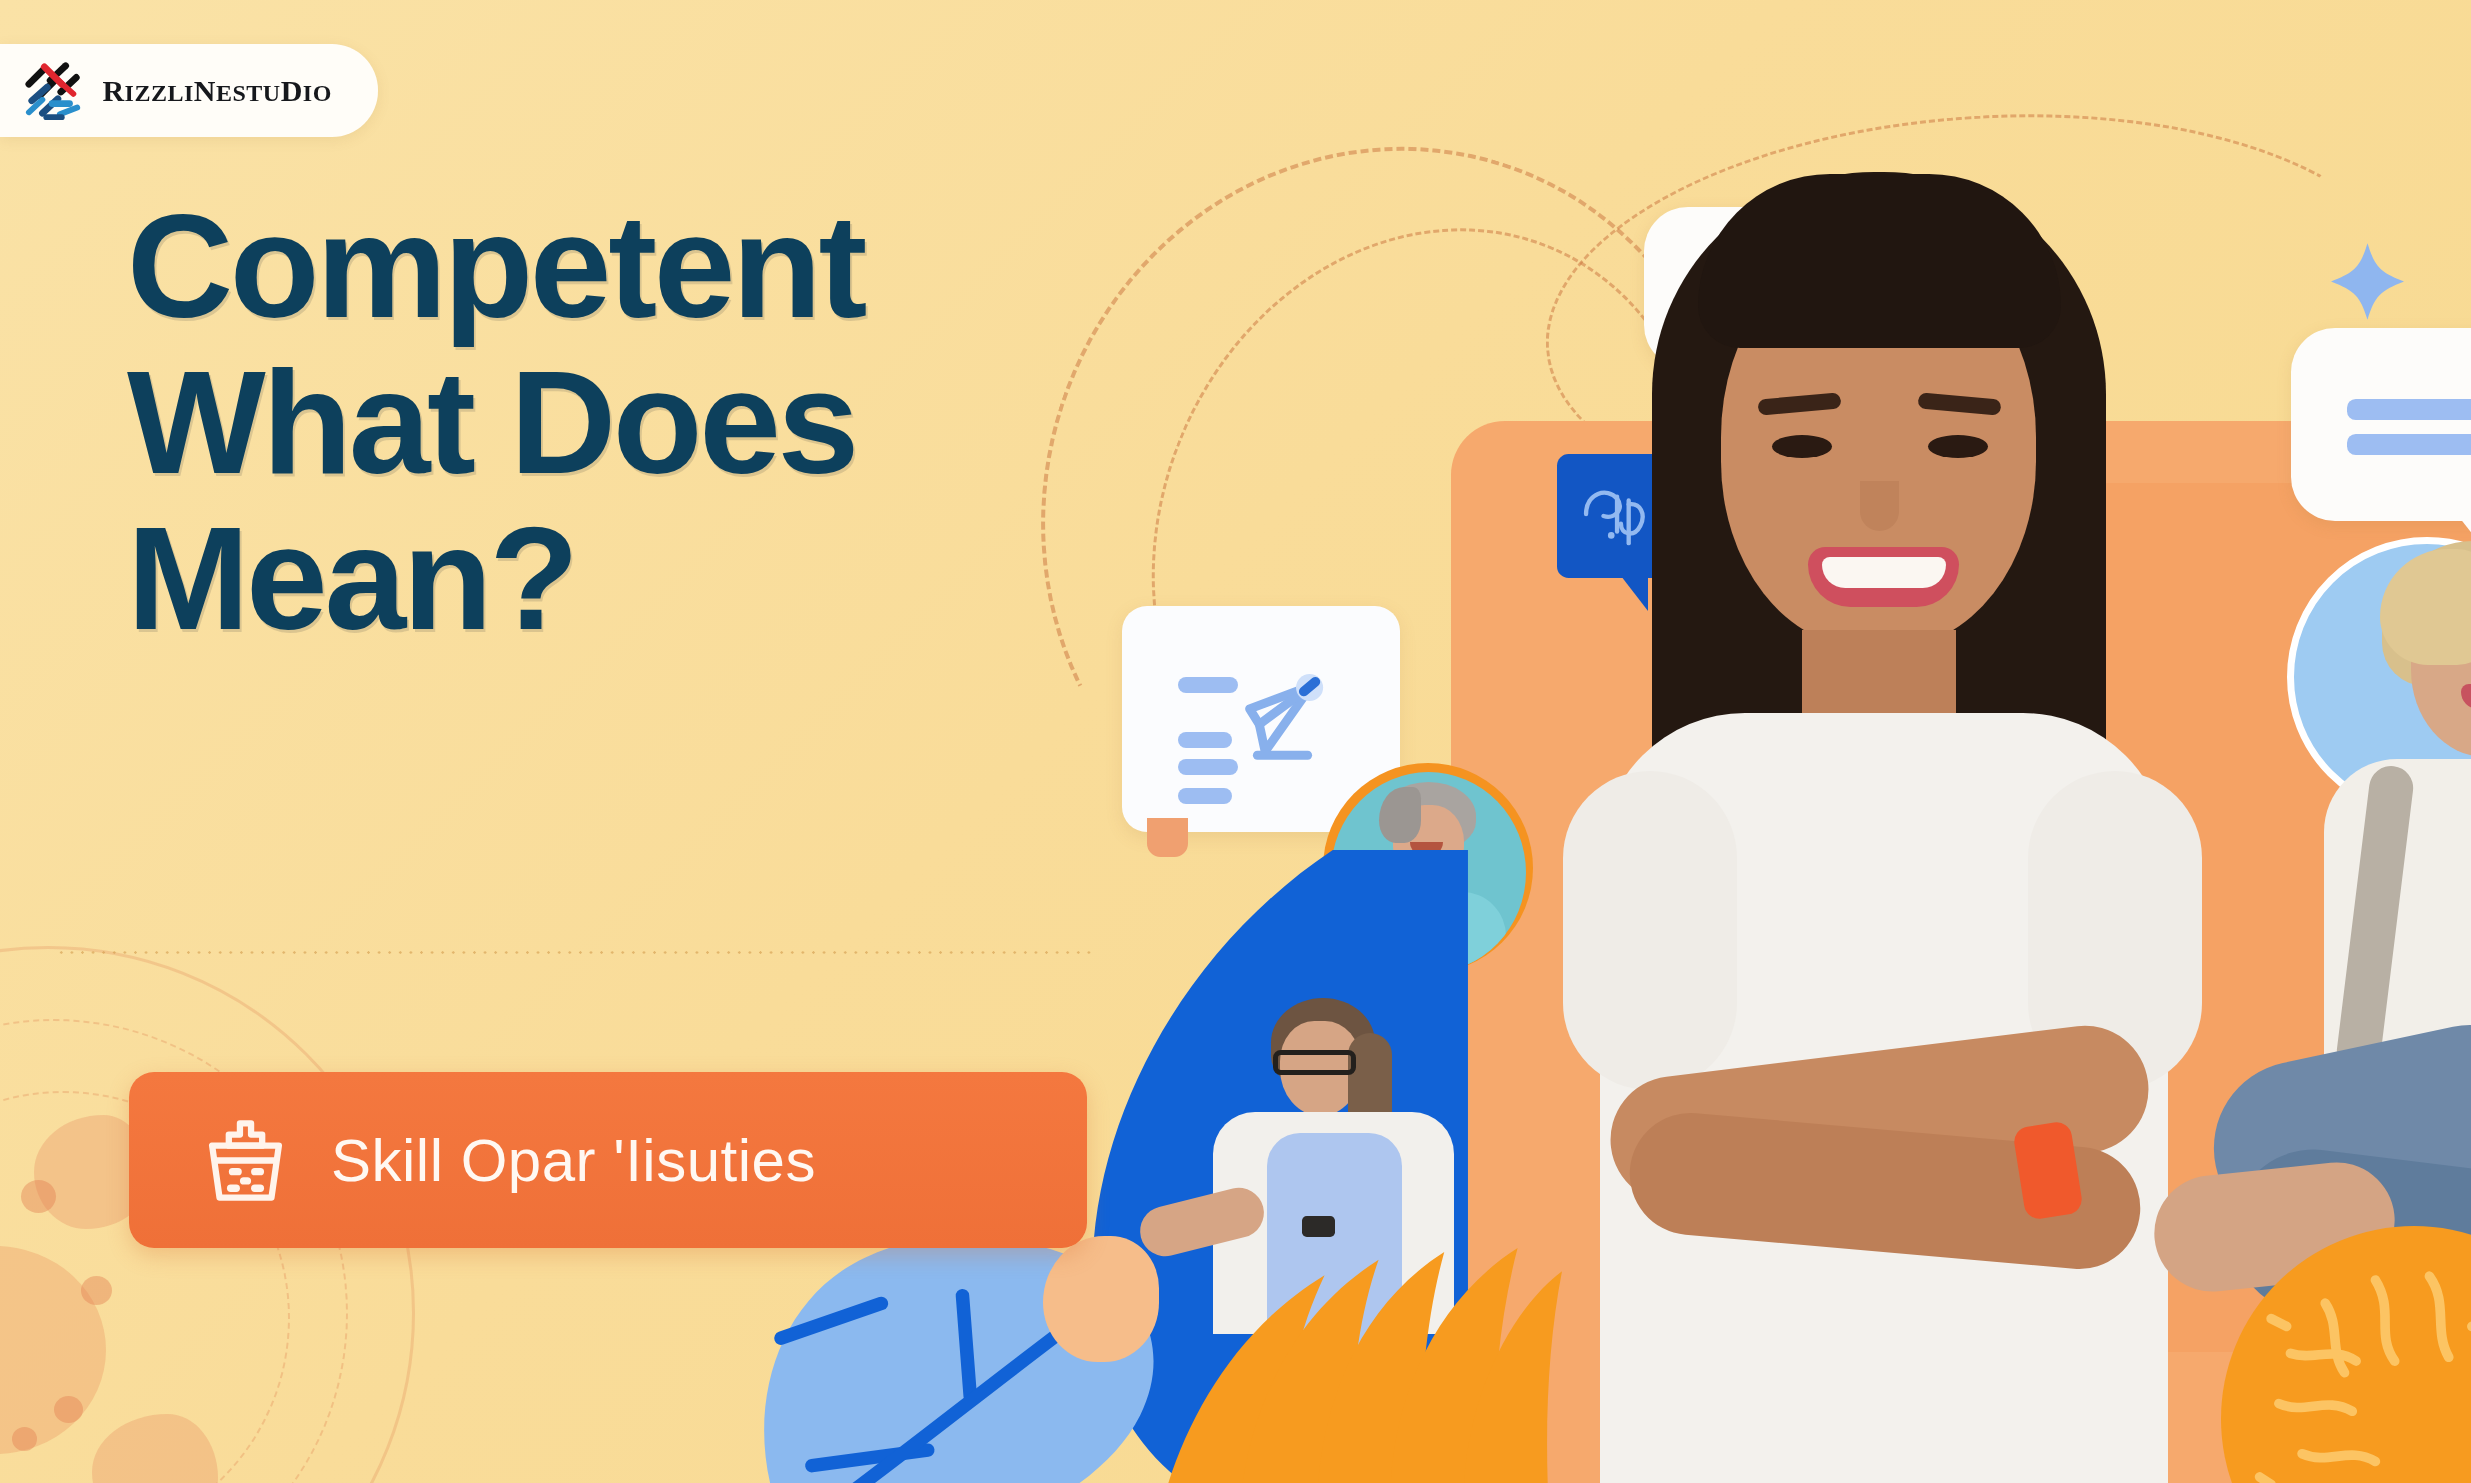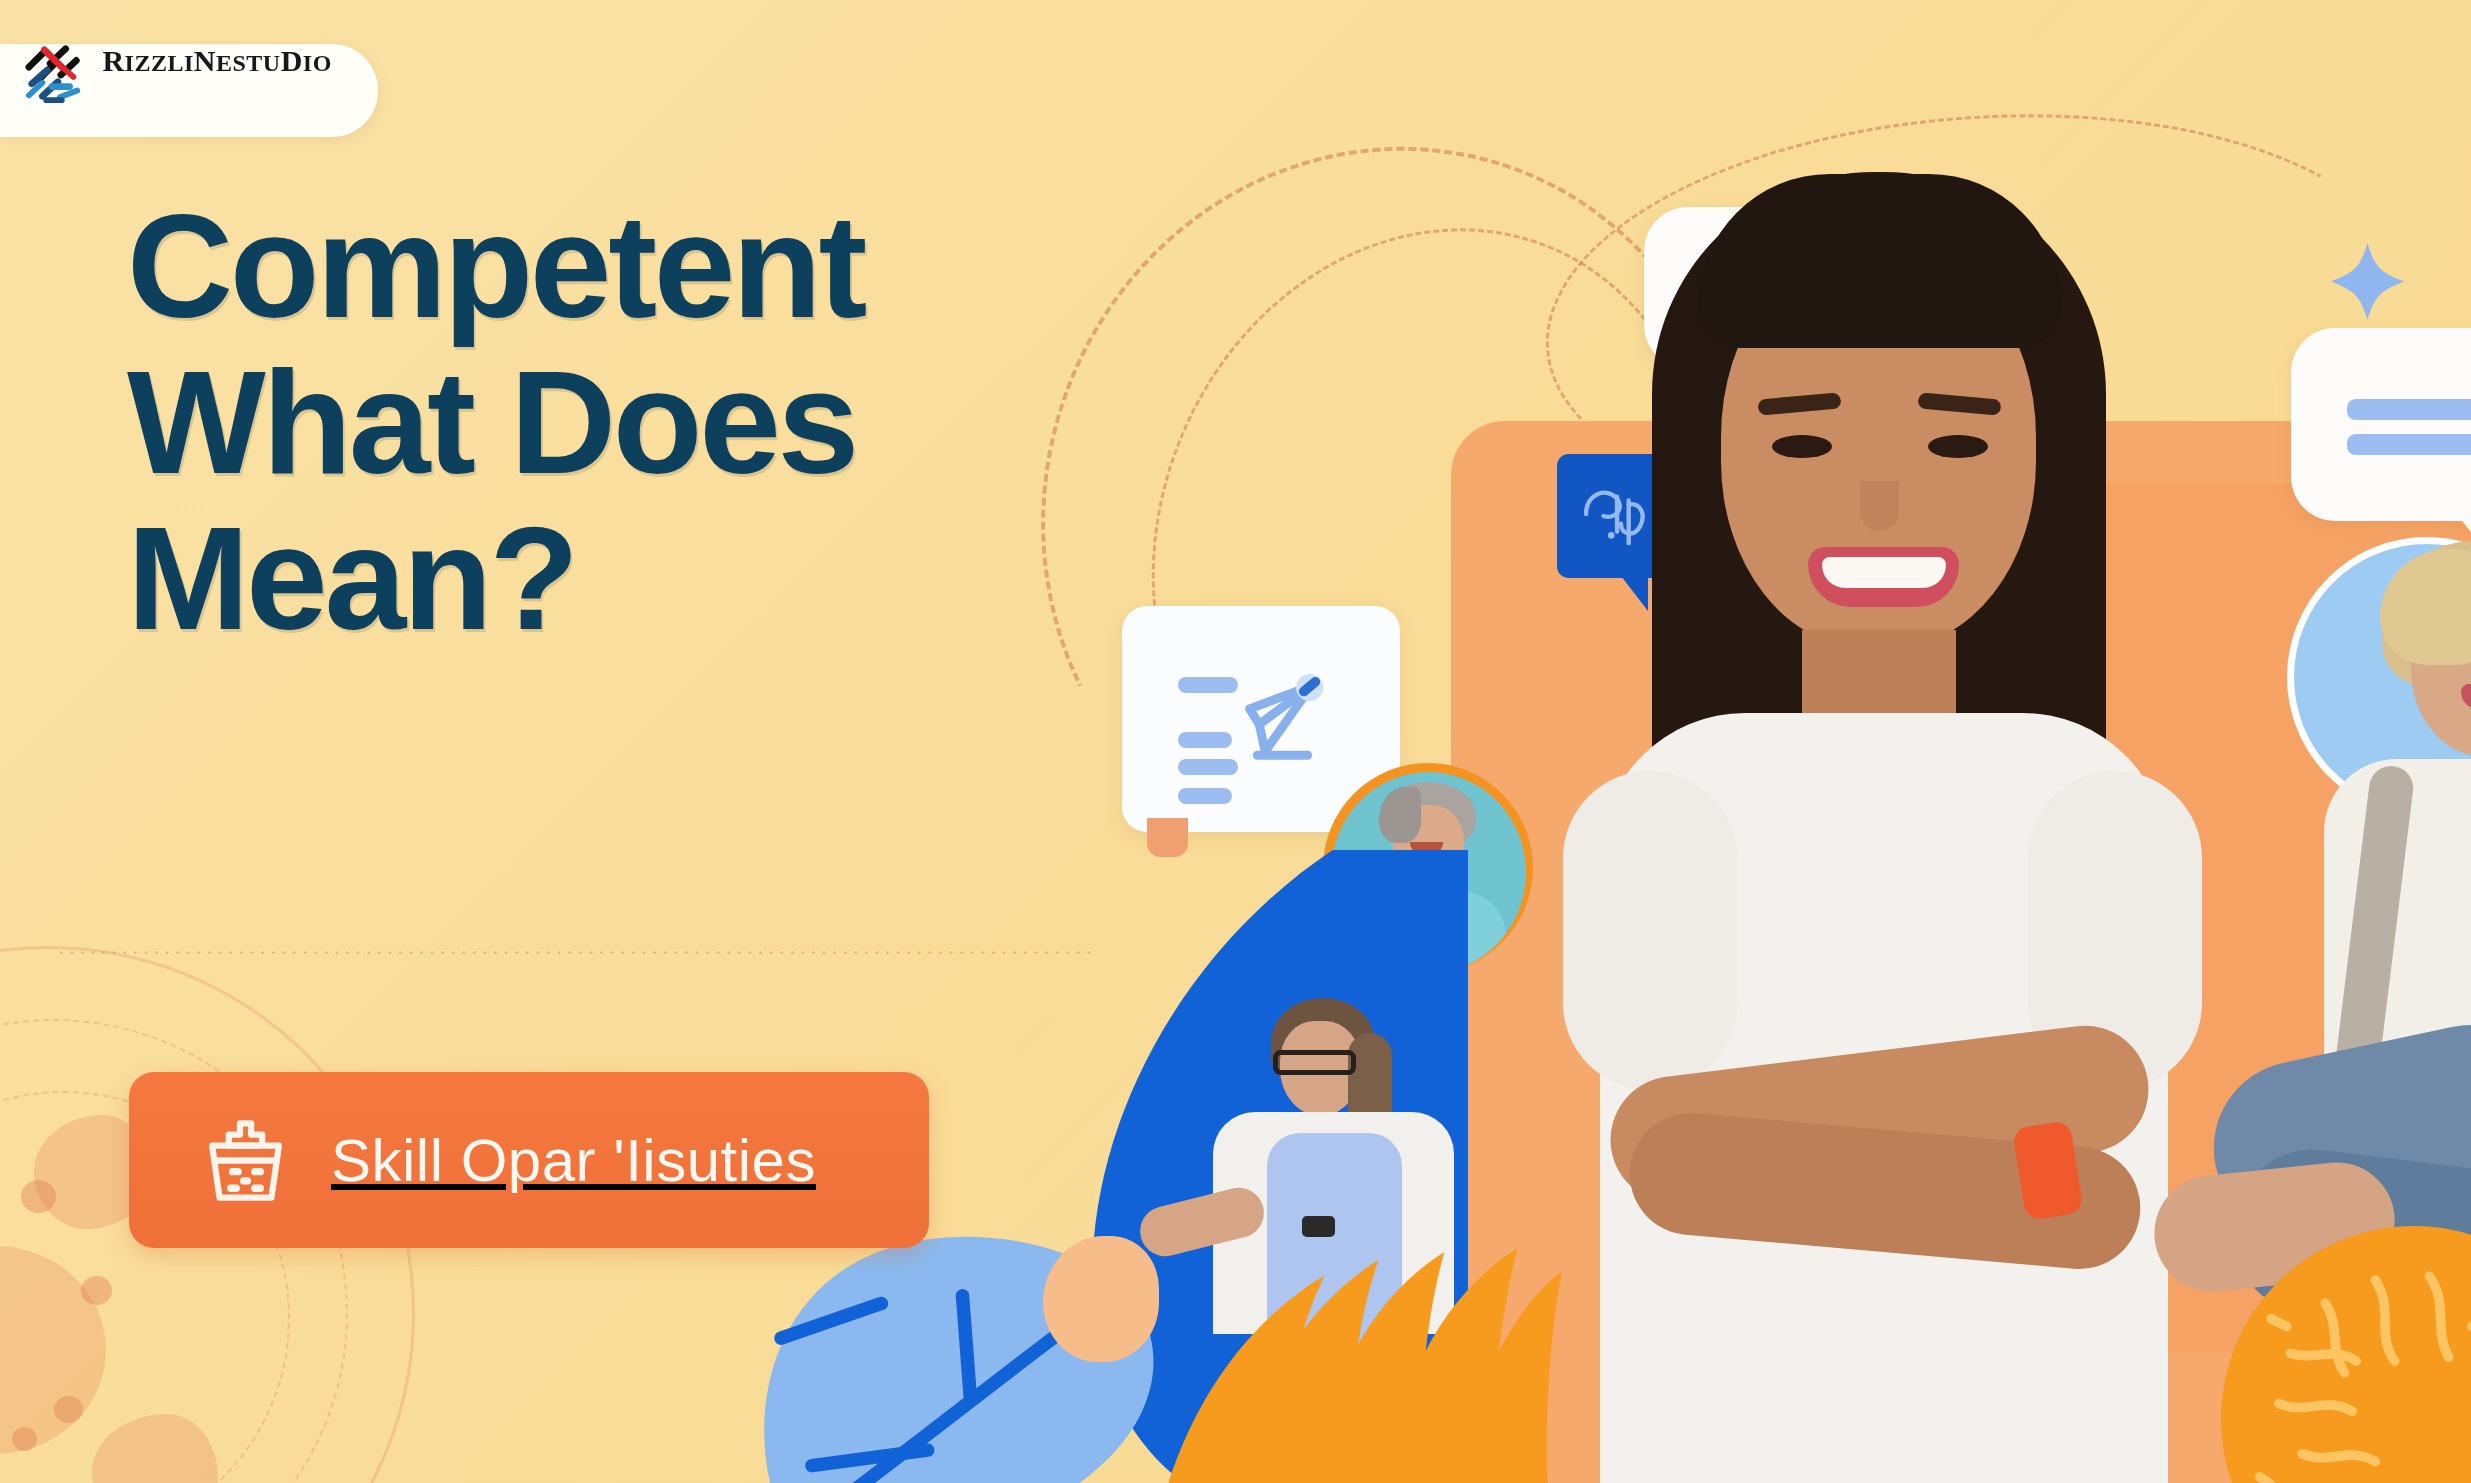--- a/index.html
+++ b/index.html
@@ -43,21 +43,21 @@
     background-size:10.6px 2.9px;
     background-repeat:repeat-x;
   }
 
   
   .logo-pill {
     position:absolute; left:0; top:44px;
     height:93px; min-width:378px;
     background:#fffdf8;
     border-radius:0 46px 46px 0;
-    display:flex; gap:15.4px;
+    display:flex; align-items:center; gap:15.4px;
     padding:0 33px 0 23px;
     box-shadow:0 2.9px 13.5px rgba(140,100,40,.10);
     z-index:40;
   }
   .logo-mark { width:64px; height:60px; flex:none; }
   .logo-text {
     font-family:"Liberation Serif", serif;
     font-size:30px; font-weight:700;
     letter-spacing:0.5px;
     color:#16181c;
@@ -77,29 +77,28 @@
     letter-spacing:-3.4px;
     text-shadow:1.9px 2.9px 0 rgba(60,60,60,.16);
     z-index:30;
   }
   .headline .ln { display:block; white-space:nowrap; }
 
   
   .cta {
     position:absolute;
     left:129px; top:1072px;
-    width:800px; height:176px;
+    width:958px; height:176px;
     background:linear-gradient(180deg,#f4783f 0%,#ef7038 100%);
     border-radius:25px;
     display:flex; align-items:center;
     padding-left:75px; gap:44px;
     box-shadow:0 7.7px 21px rgba(215,110,50,.28);
     cursor:pointer;
     z-index:30;
-    text-decoration:underline;
   }
   .cta-icon { width:83px; height:89px; flex:none; }
   .cta-label {
     color:#fff8f2;
     font-size:60px;
     font-weight:400;
     letter-spacing:0.5px;
     white-space:nowrap;
   }
 

